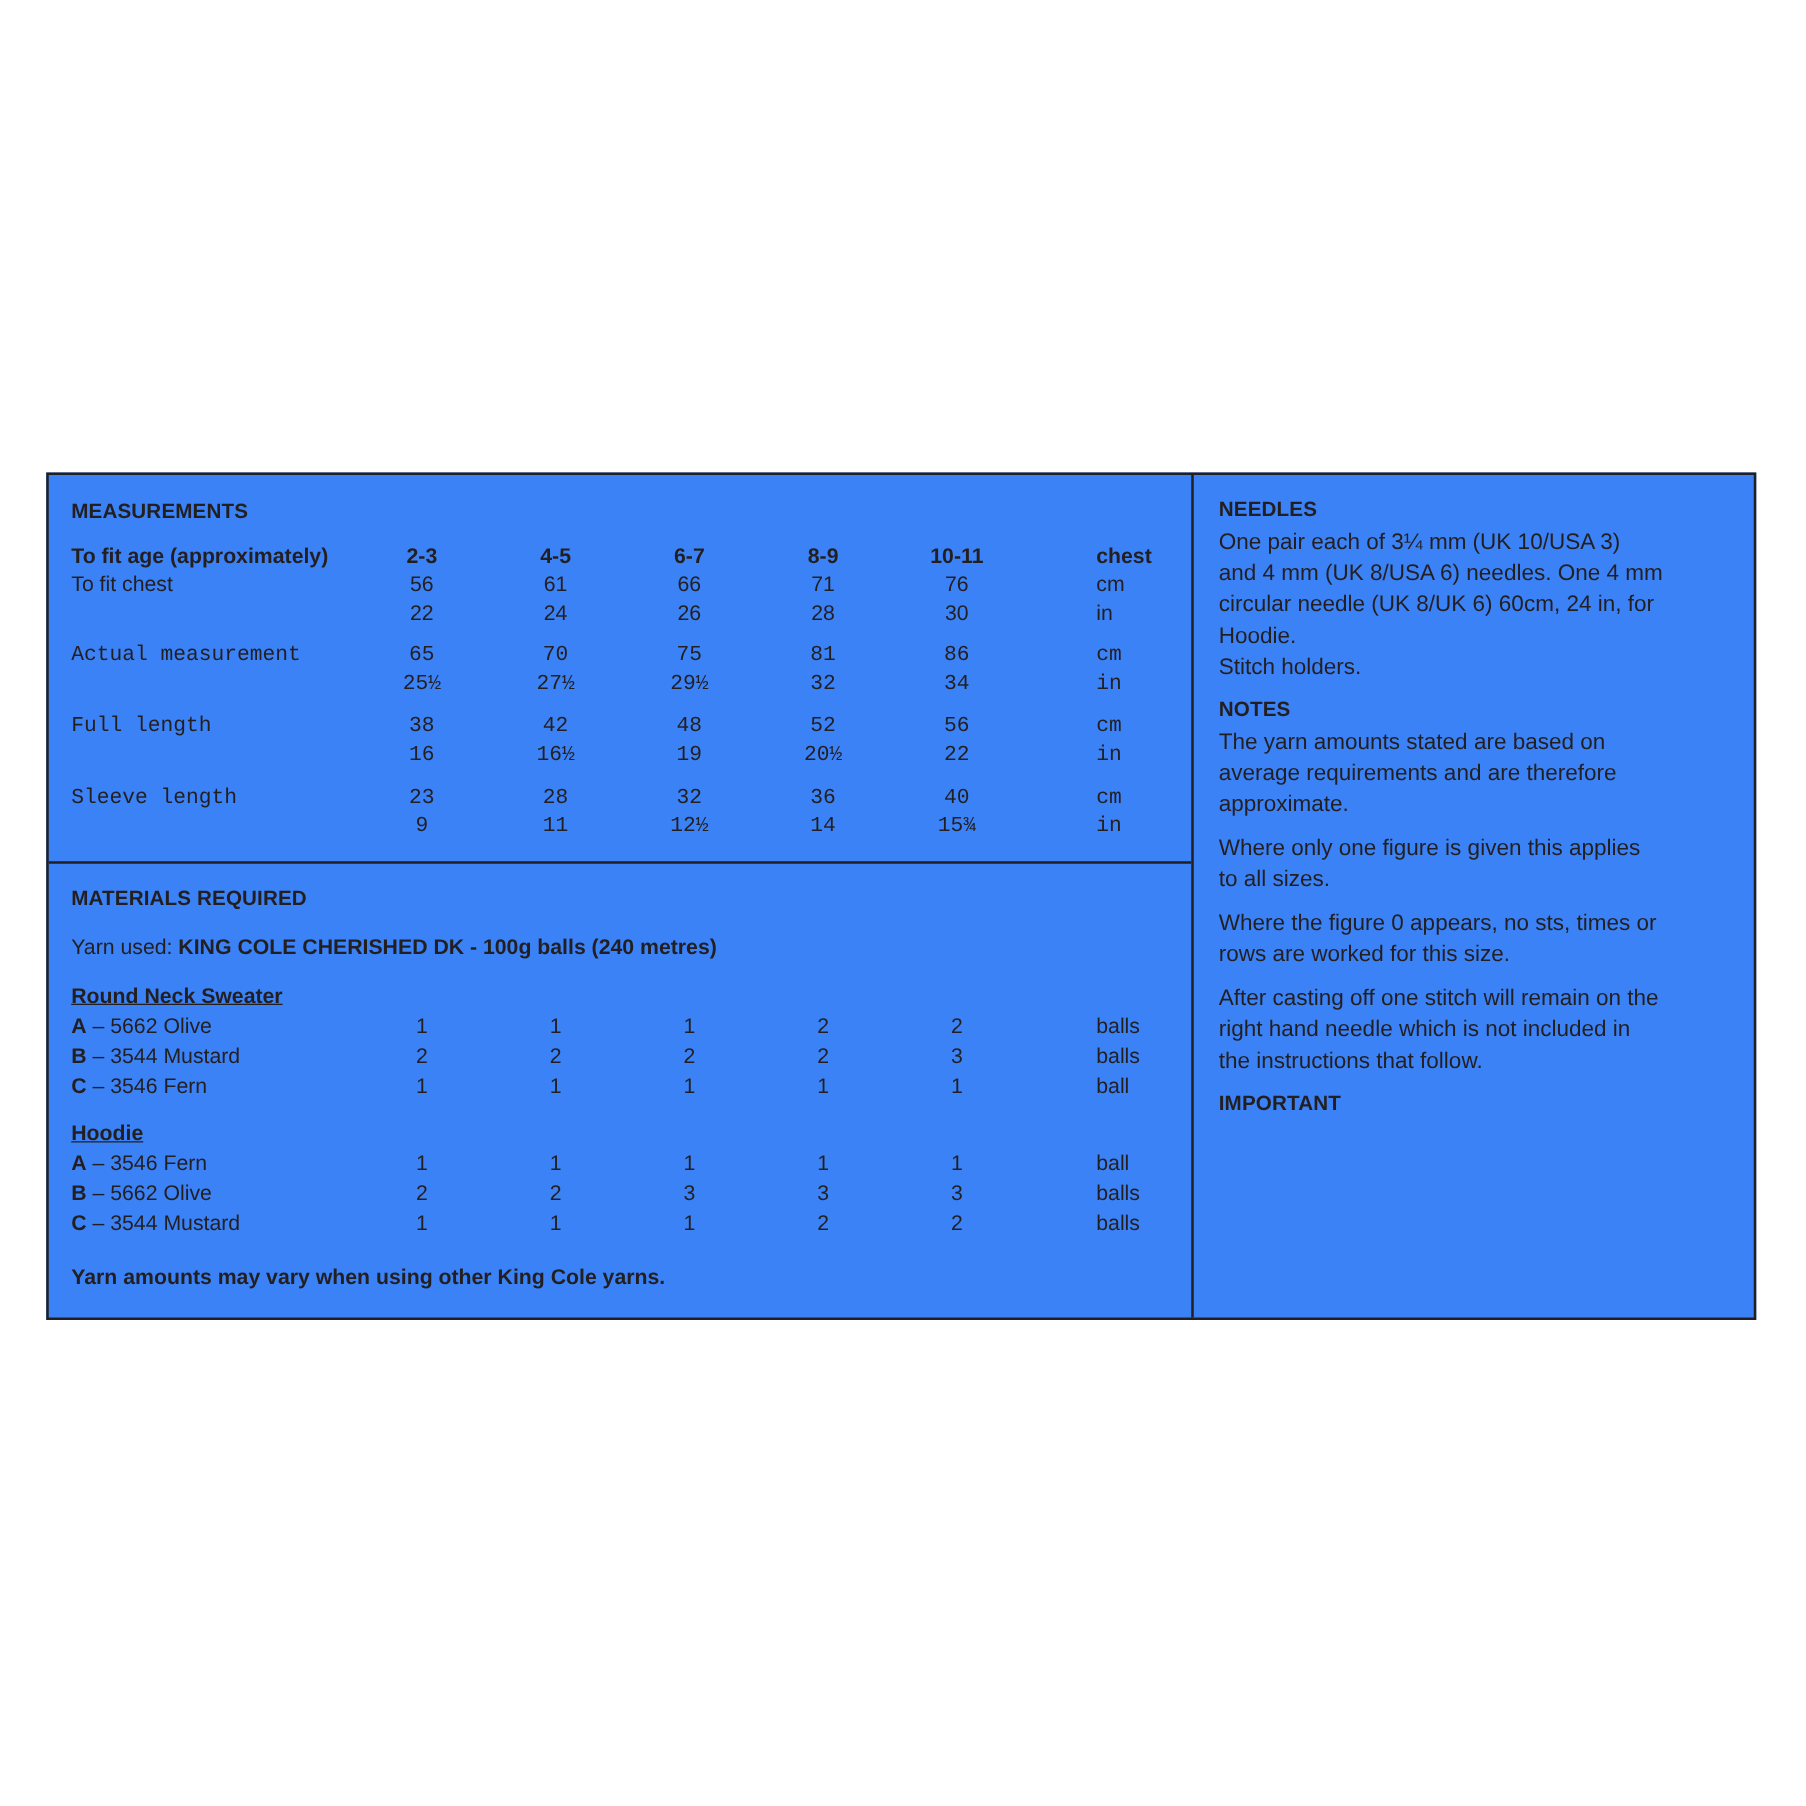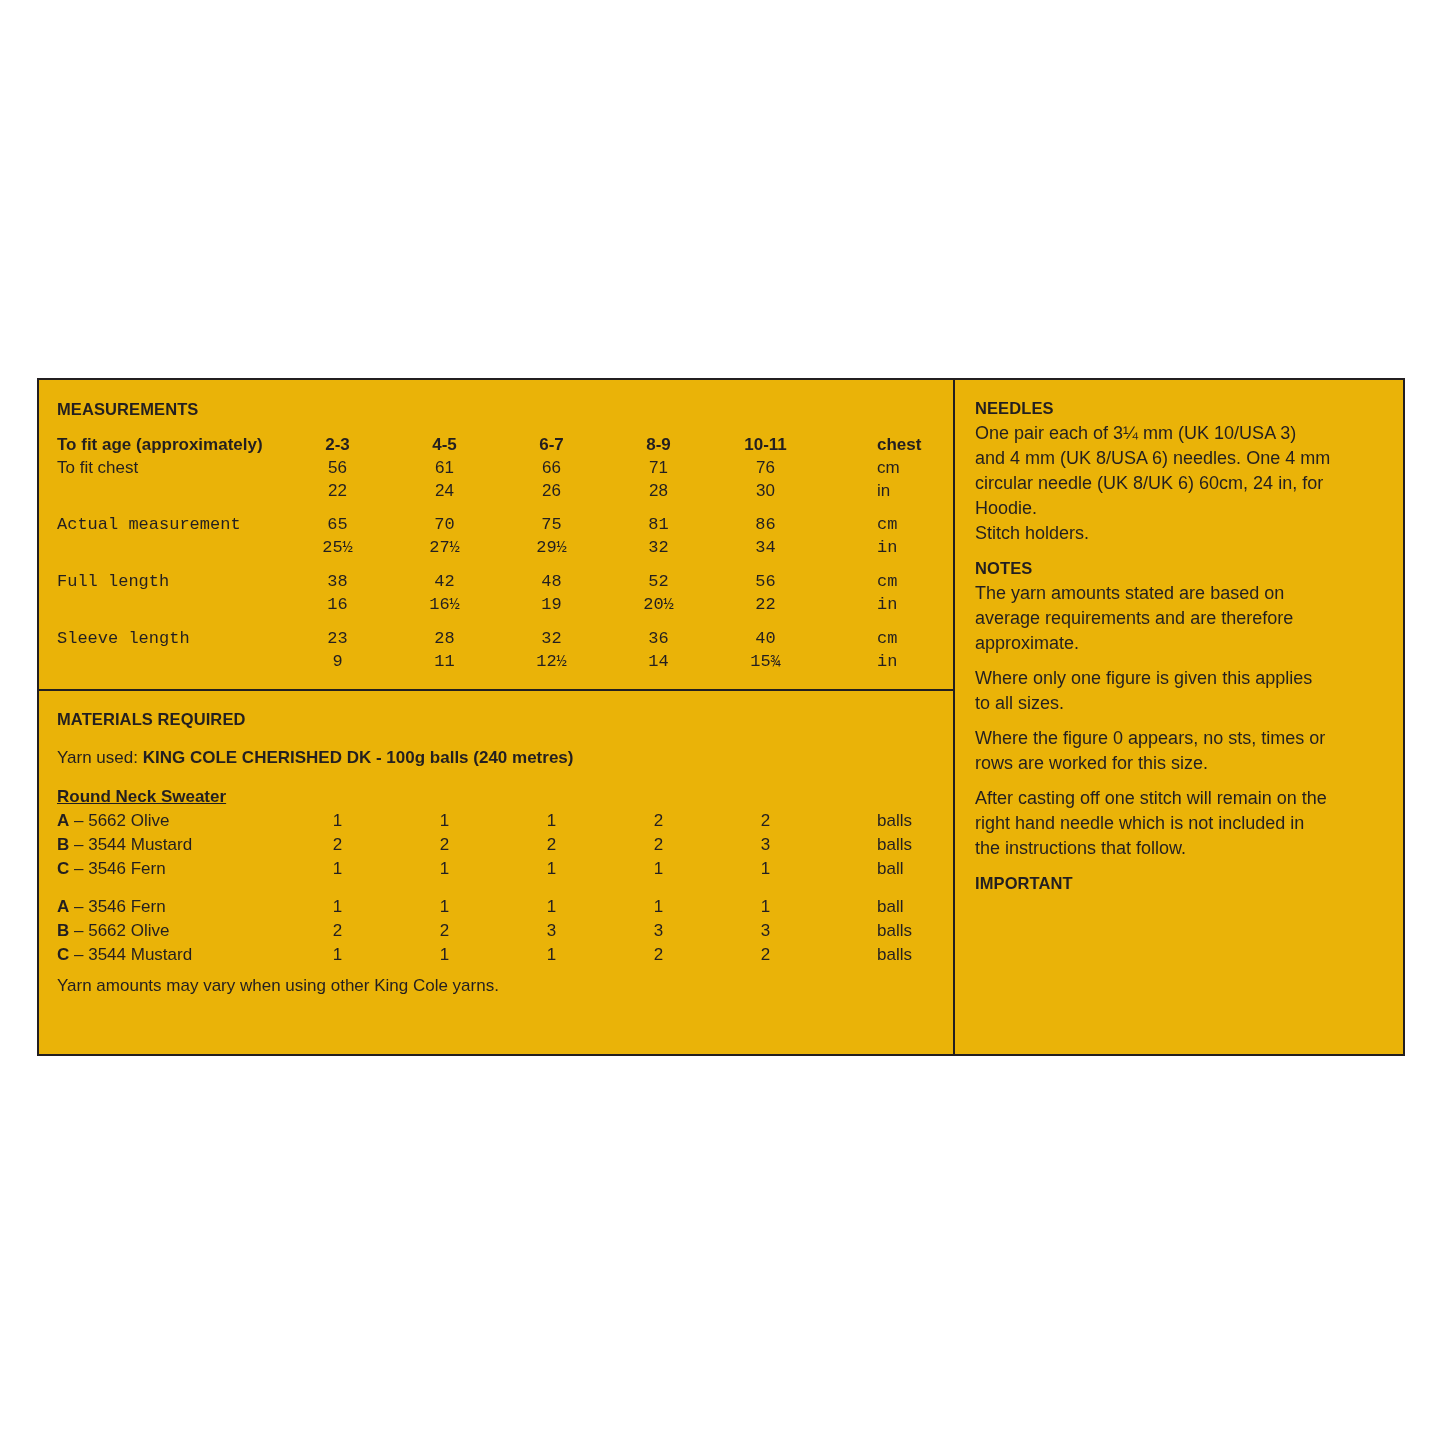--- a/index.html
+++ b/index.html
@@ -14,21 +14,21 @@
   }
   .sheet {
     position: absolute;
     left: 37px;
     top: 378px;
     width: 1368px;
     height: 678px;
     border: 2px solid #231f20;
     box-sizing: border-box;
     display: flex;
-    background: #eab308;
+    background: #3b82f6;
   }
   .left-col {
     width: 916px;
     box-sizing: border-box;
     border-right: 2px solid #231f20;
     display: flex;
     flex-direction: column;
   }
   .right-col {
     flex: 1;
@@ -72,21 +72,21 @@
     padding: 17px 28px 0 18px;
     box-sizing: border-box;
     font-size: 17px;
     line-height: 23px;
   }
   .mats h2.sec { margin-bottom: 15px; }
   .yarnline { margin: 0 0 16px 0; }
   .matgroup .grid7 { line-height: 24px; }
   .matgroup-title { font-weight: bold; line-height: 24px; text-decoration: underline; }
   .matgroup + .matgroup { margin-top: 14px; }
-  .matnote { margin-top: 7px; font-weight: normal; }
+  .matnote { margin-top: 19px; font-weight: bold; }
   
   .right-col h2.sec { line-height: 25px; }
   .right-col p {
     margin: 0 0 10px 0;
     white-space: pre;
   }
 </style>
 </head>
 <body>
 
@@ -208,20 +208,21 @@
           <div class="cell val">1</div>
           <div class="cell val">1</div>
           <div class="cell val">1</div>
           <div class="cell val">1</div>
           <div class="cell val">1</div>
           <div class="cell unit">ball</div>
         </div>
       </div>
 
       <div class="matgroup">
+        <div class="matgroup-title">Hoodie</div>
         <div class="grid7">
           <div class="cell"><span class="b">A</span><span> – 3546 Fern</span></div>
           <div class="cell val">1</div>
           <div class="cell val">1</div>
           <div class="cell val">1</div>
           <div class="cell val">1</div>
           <div class="cell val">1</div>
           <div class="cell unit">ball</div>
         </div>
         <div class="grid7">

